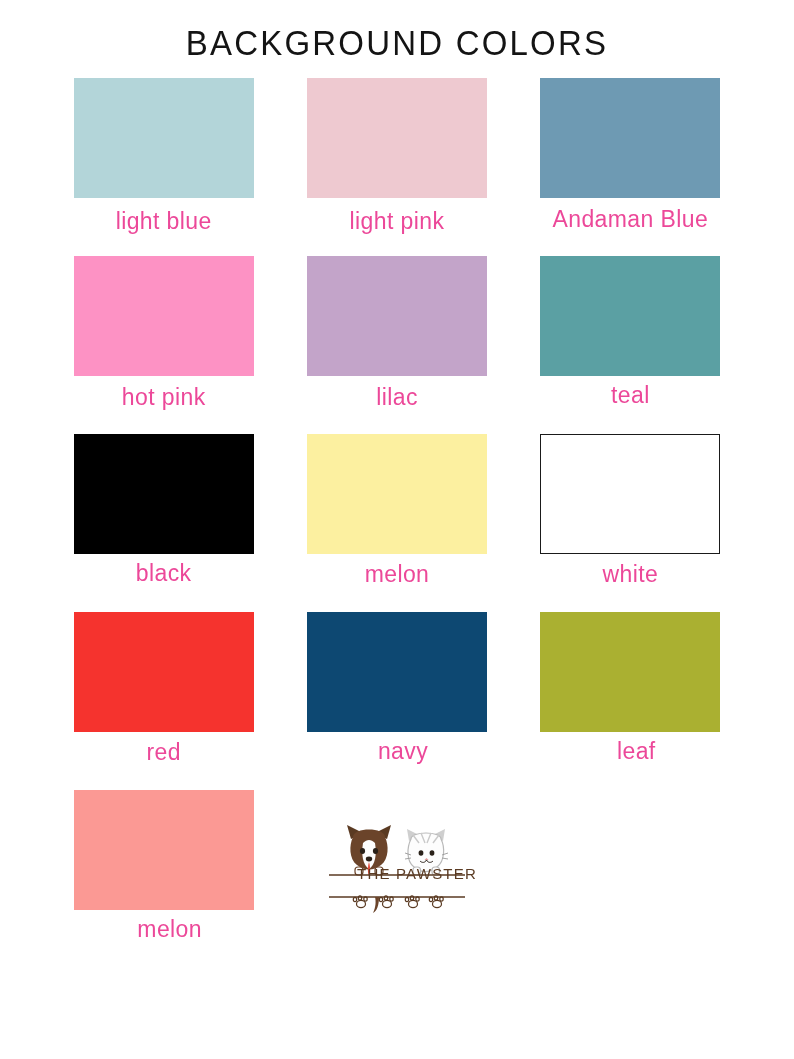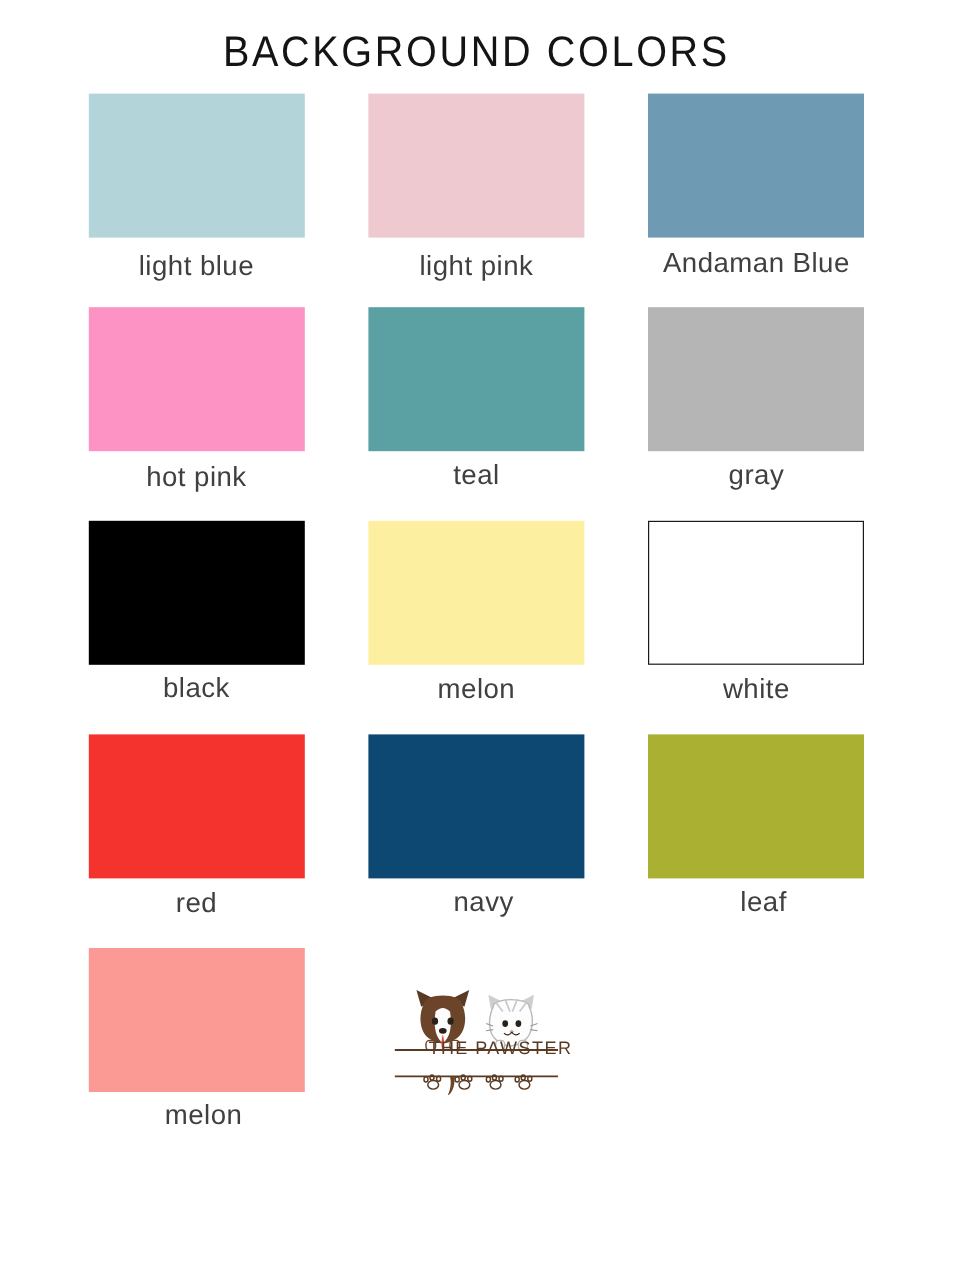--- a/index.html
+++ b/index.html
@@ -62,21 +62,21 @@
   }
 
   .swatch-chip.outlined {
     border: 1.6px solid #1a1a1a;
   }
 
   .swatch-label {
     font-family: "Liberation Sans", sans-serif;
     font-size: 23px;
     font-weight: 300;
-    color: #404040;
+    color: #ec4899;
     letter-spacing: 0.4px;
     line-height: 1;
     margin-top: 10px;
     white-space: nowrap;
     text-align: center;
   }
 
   
   .swatch-cell[data-row="0"] .swatch-label { margin-top: 12px; }
   .swatch-cell[data-row="1"] .swatch-label { margin-top: 10px; }
@@ -134,27 +134,27 @@
         <div class="swatch-label">light pink</div>
       </div>
       <div class="swatch-cell" data-row="1">
         <div class="swatch-chip" style="background: rgb(110, 154, 179);"></div>
         <div class="swatch-label">Andaman Blue</div>
       </div>
       <div class="swatch-cell" data-row="1">
         <div class="swatch-chip" style="background: rgb(253, 146, 196);"></div>
         <div class="swatch-label">hot pink</div>
       </div>
+      <div class="swatch-cell" data-row="1">
+        <div class="swatch-chip" style="background: rgb(195, 164, 201);"></div>
+        <div class="swatch-label">lilac</div>
+      </div>
       <div class="swatch-cell" data-row="2">
         <div class="swatch-chip" style="background: rgb(91, 160, 163);"></div>
         <div class="swatch-label">teal</div>
-      </div>
-      <div class="swatch-cell" data-row="2">
-        <div class="swatch-chip" style="background: rgb(181, 181, 181);"></div>
-        <div class="swatch-label">gray</div>
       </div>
       <div class="swatch-cell" data-row="2">
         <div class="swatch-chip" style="background: rgb(0, 0, 0);"></div>
         <div class="swatch-label">black</div>
       </div>
       <div class="swatch-cell" data-row="3">
         <div class="swatch-chip" style="background: rgb(252, 240, 160);"></div>
         <div class="swatch-label">melon</div>
       </div>
       <div class="swatch-cell" data-row="3">

